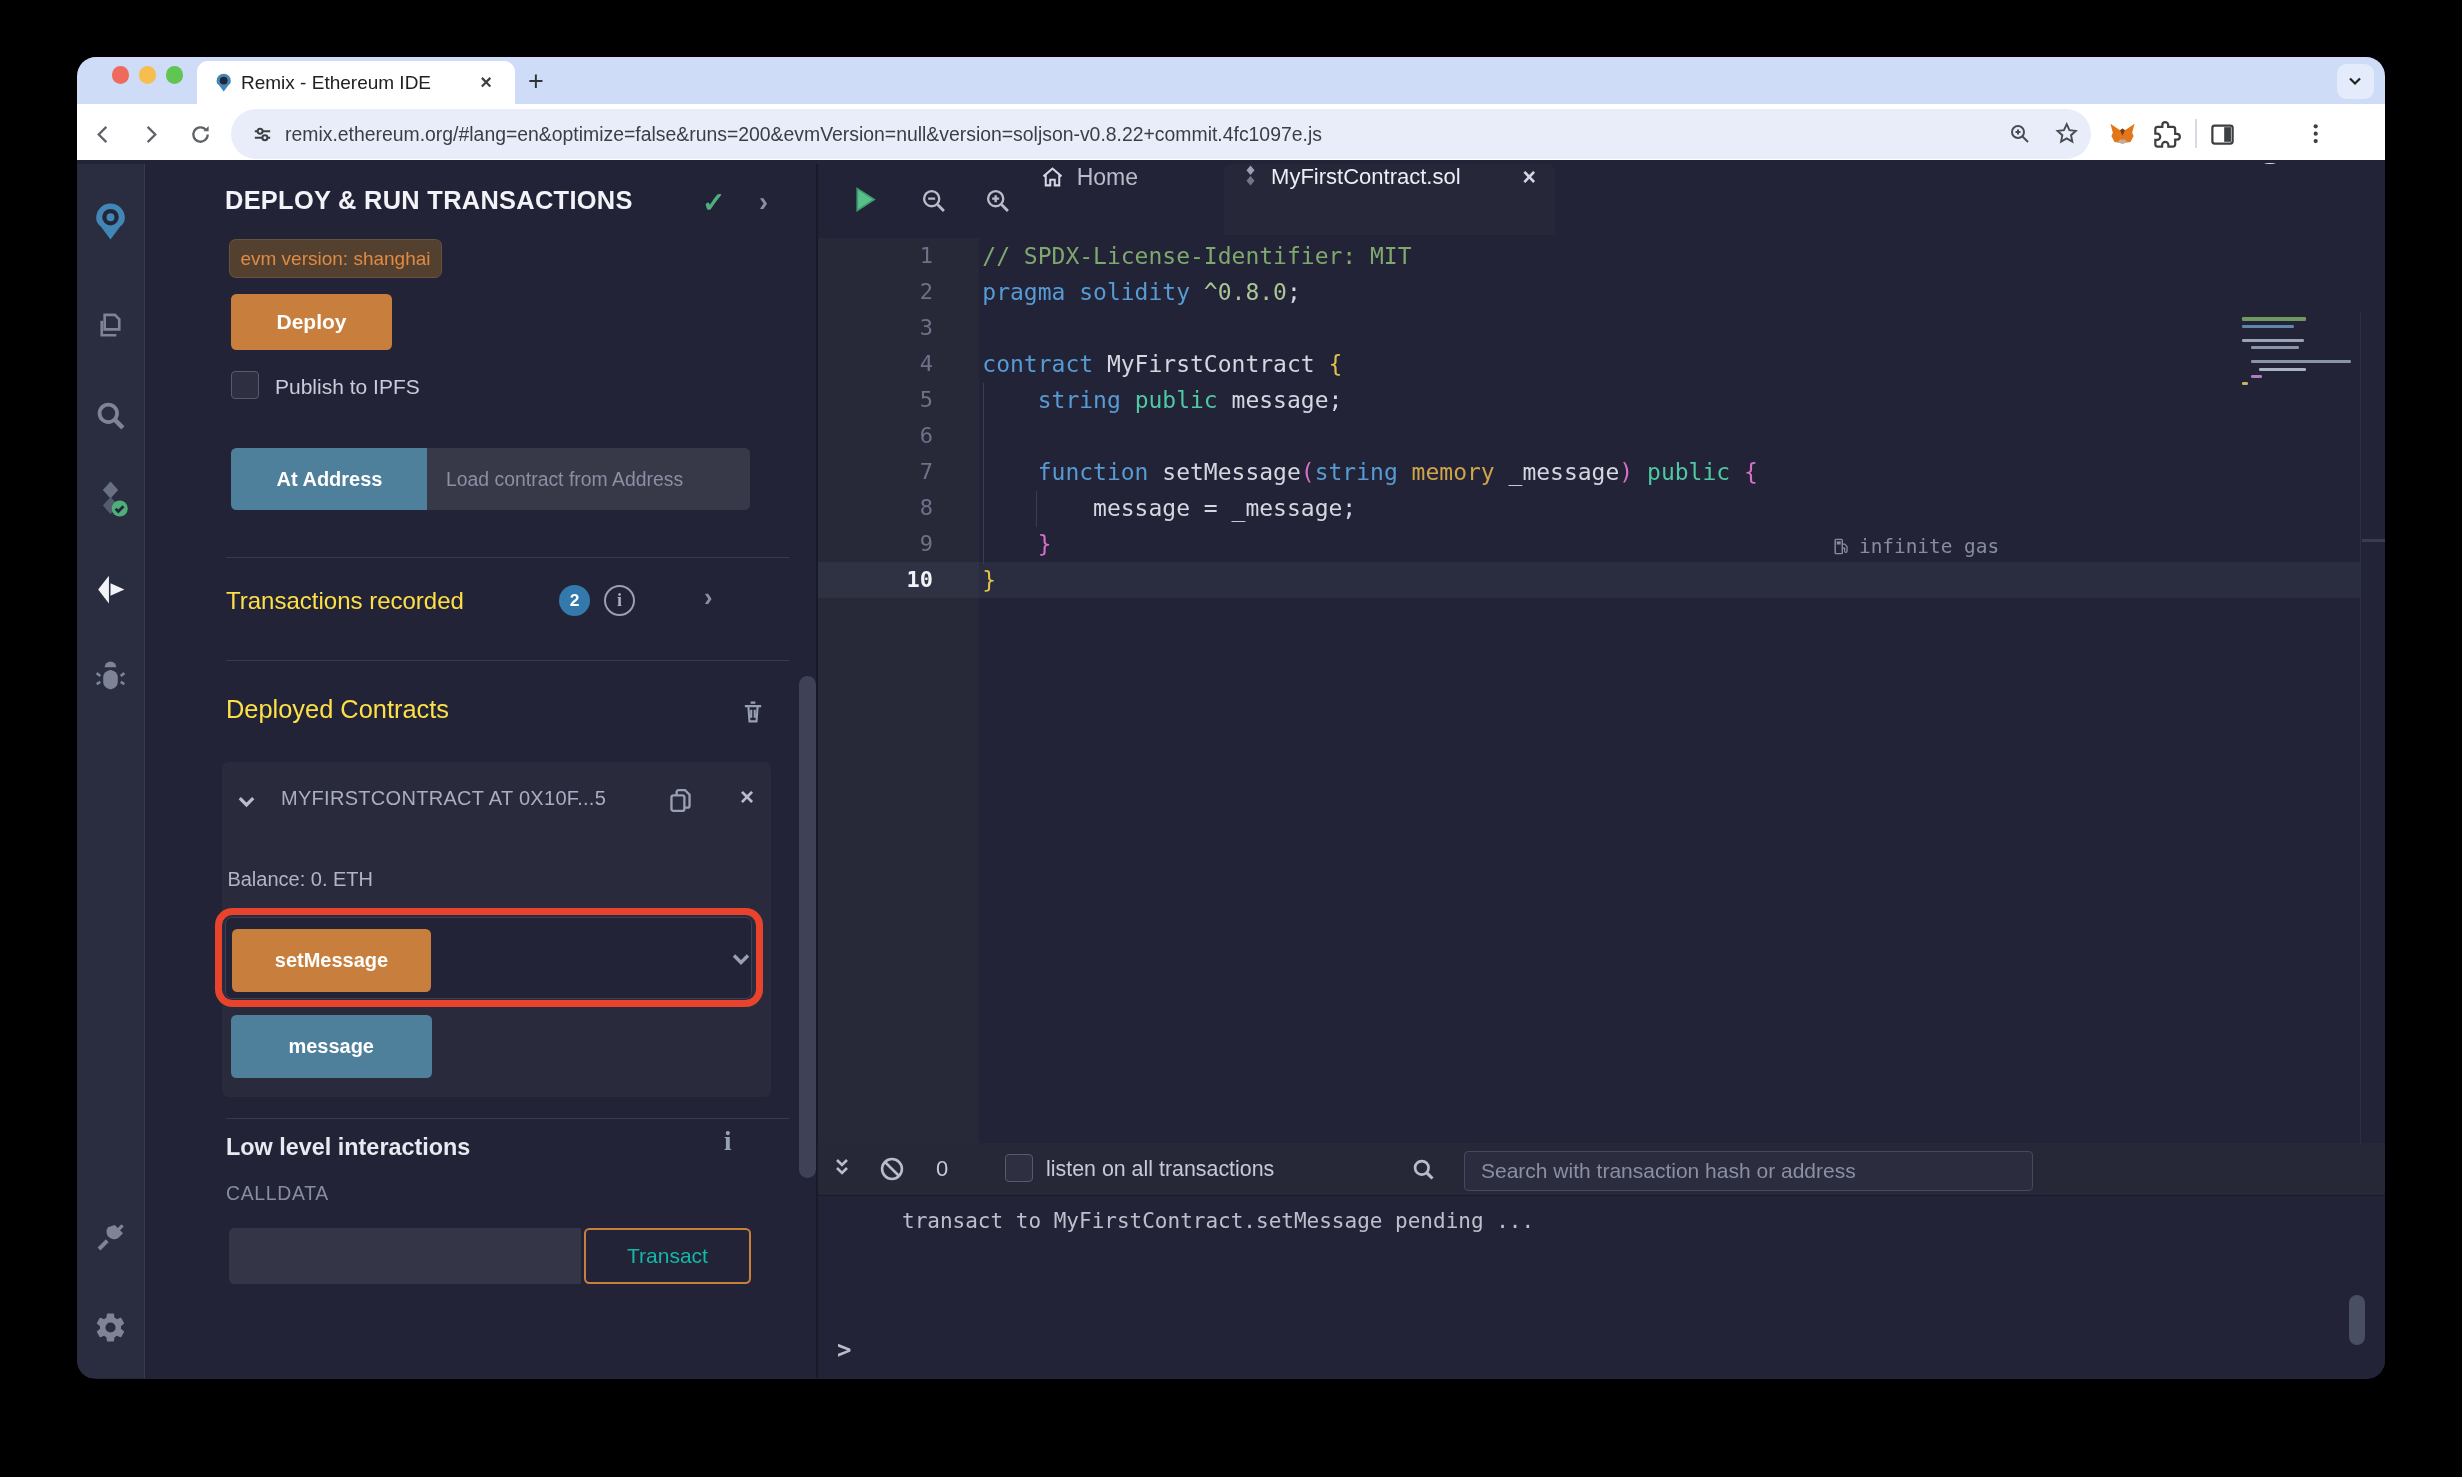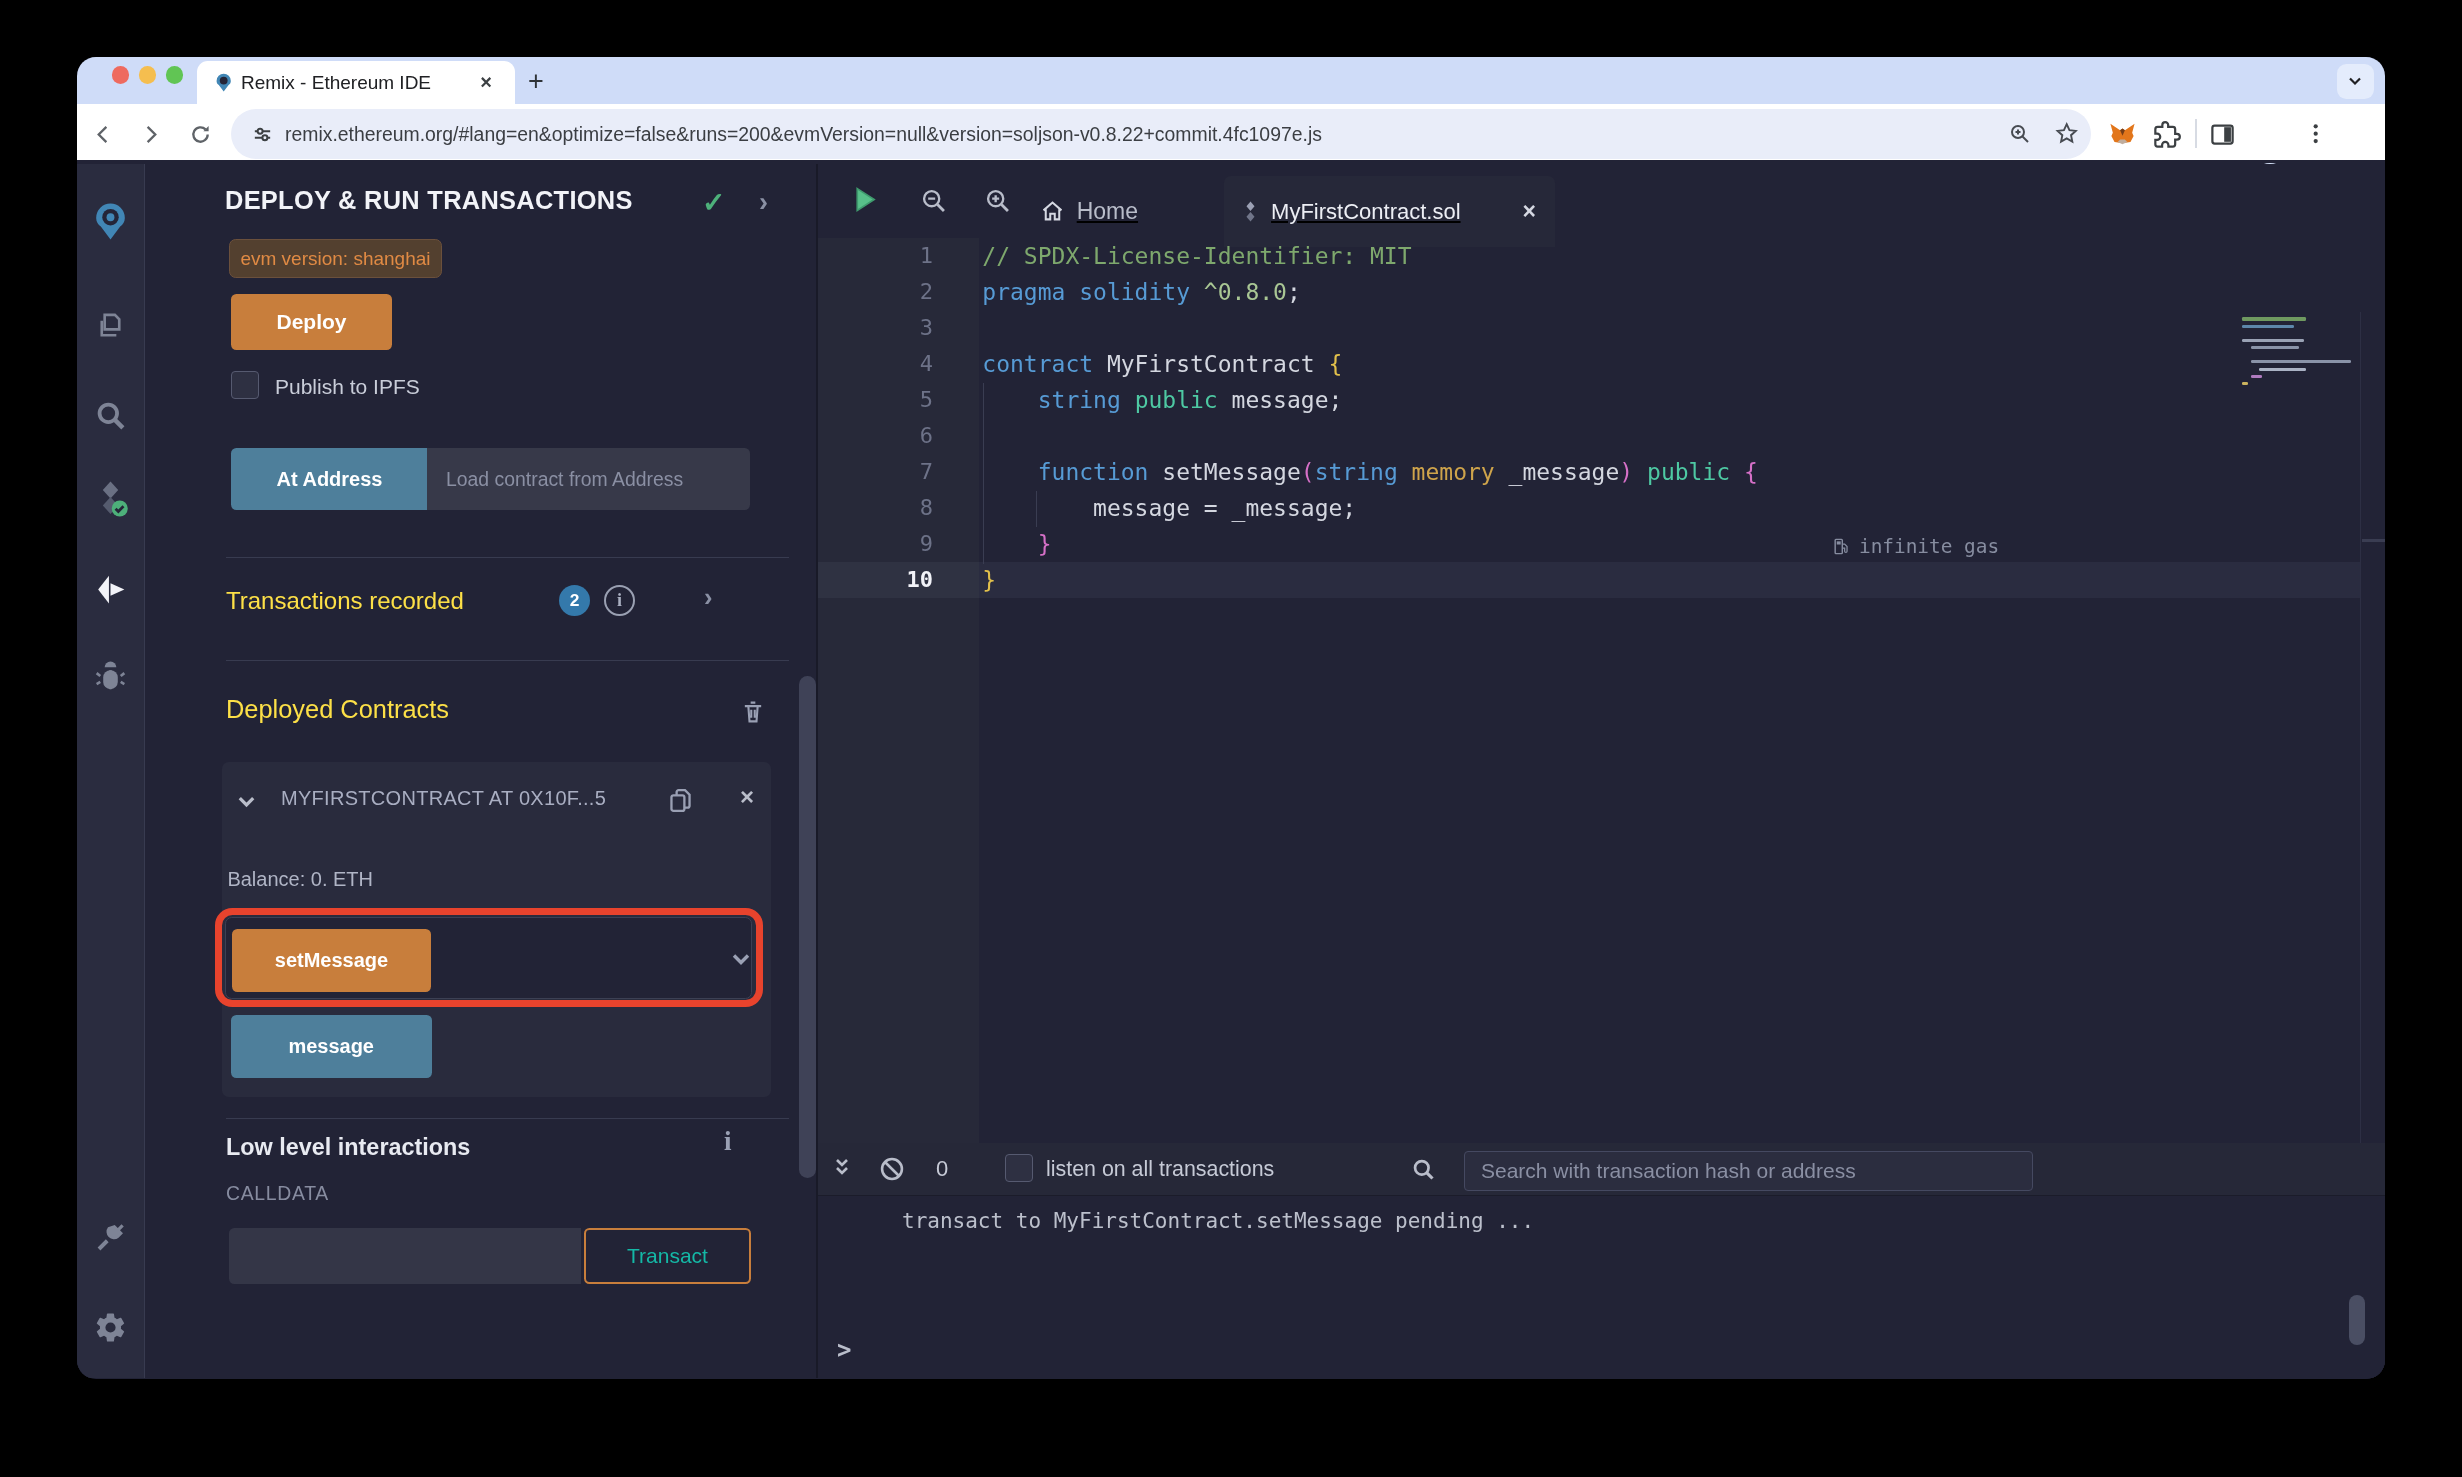--- a/index.html
+++ b/index.html
@@ -61,21 +61,21 @@
   .helloin{position:absolute;left:214px;top:165px;width:280px;height:66px;background:#333548;border:none;border-radius:4px;
     color:#d7dae3;font-size:18px;padding-left:20px;box-sizing:border-box;font-family:"Liberation Sans",sans-serif;outline:none;}
   .msgbtn{position:absolute;left:8.7px;top:253px;width:201px;height:63px;background:#4e7f9b;font-size:20px;}
   .calldata-in{position:absolute;left:84px;top:1064px;width:352px;height:56px;background:#343647;border:none;border-radius:5.4px 0 0 5.4px;
     box-sizing:border-box;outline:none;}
   .transact{position:absolute;left:439px;top:1064px;width:167px;height:56px;background:transparent;border:2px solid #c87e3c;
     border-radius:5.4px;color:#14b8a6;font-size:21px;}
   .pscroll{position:absolute;left:654px;top:512px;width:17.4px;height:502px;background:#3f4257;border-radius:8.7px;}
   
   .tabbar{position:absolute;left:0;top:0;width:100%;height:74px;}
-  .edtab{position:absolute;top:12px;height:71px;display:flex;align-items:center;text-decoration:underline;}
+  .edtab{position:absolute;top:0;height:71px;display:flex;}
   .codearea{position:absolute;left:0;top:74px;width:100%;height:905px;font-family:"DejaVu Sans Mono",monospace;}
   .gutterbg{position:absolute;left:0;top:0;width:161px;height:100%;background:#272939;}
   .code-row{position:relative;display:flex;height:36px;line-height:36px;width:1542px;}
   .code-row.active{background:rgba(130,140,170,.09);}
   .gut{width:161px;padding-right:46px;box-sizing:border-box;text-align:right;color:#6d7288;font-size:22px;flex:none;}
   .code-row.active .gut{color:#f2f3f8;font-weight:700;}
   .src{padding-left:3.3px;font-size:23px;white-space:pre;}
   .tk-cmt{color:#7ea86d;} .tk-kw{color:#579bd5;} .tk-num{color:#a9c694;} .tk-pln{color:#d4d7e0;}
   .tk-grn{color:#4ec9a3;} .tk-gld{color:#cfa44b;} .tk-bp{color:#d670c8;} .tk-by{color:#e2c04b;}
   .guide{position:absolute;width:1.3px;background:#3a3d52;}

